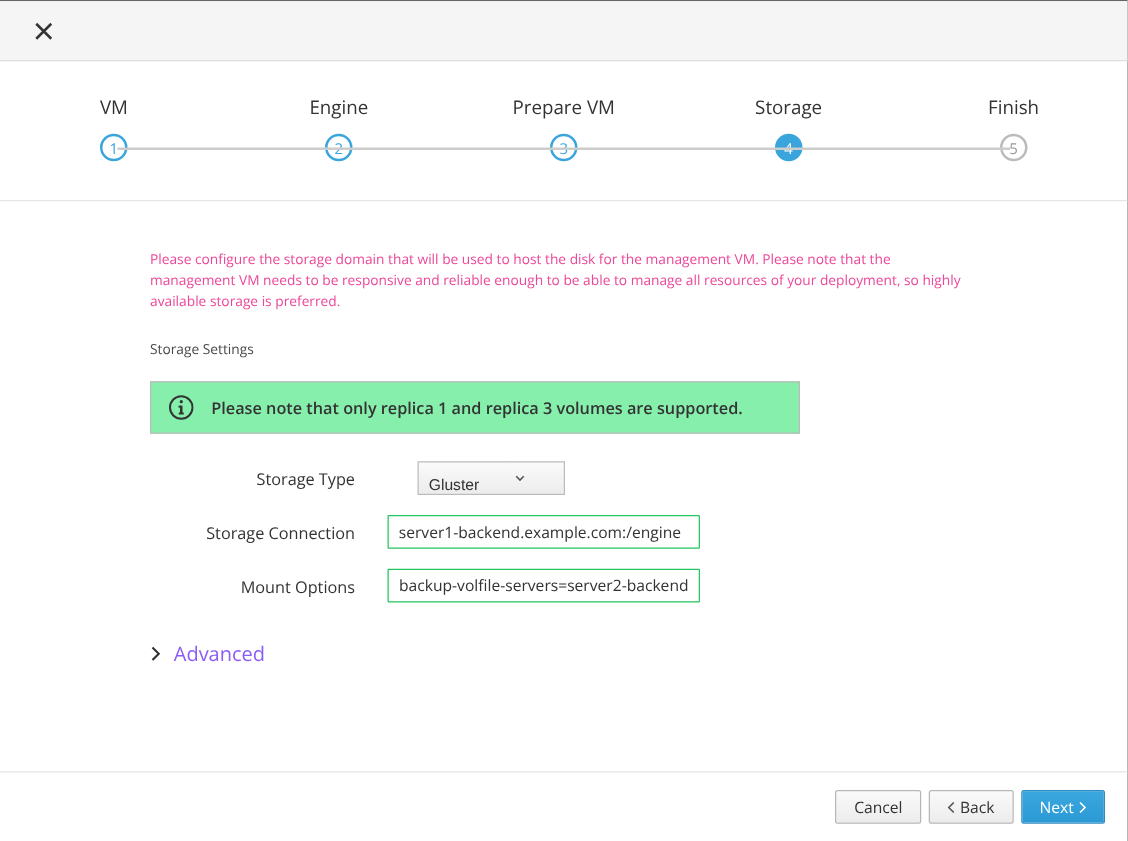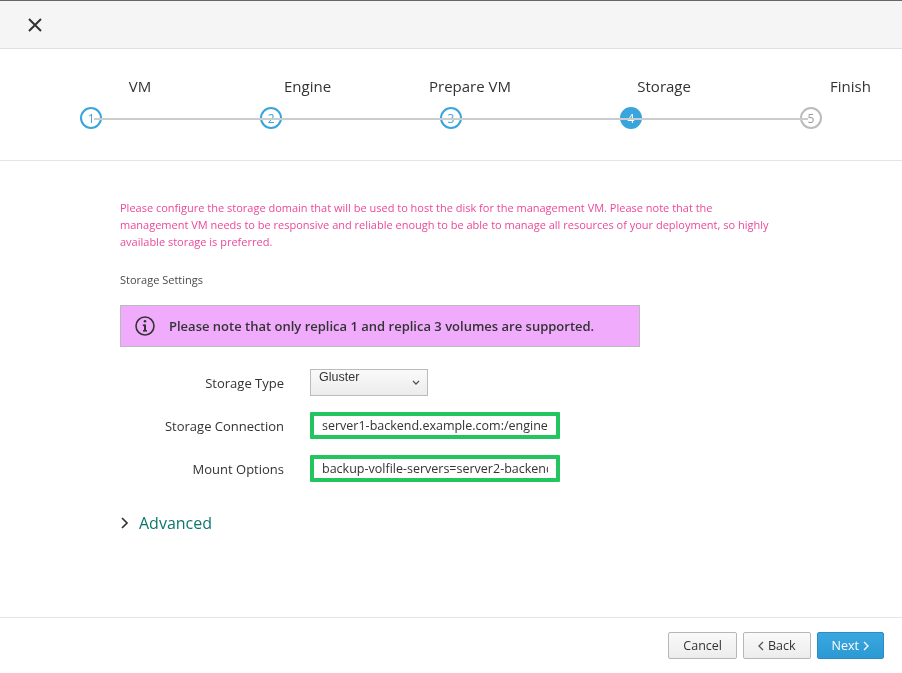--- a/index.html
+++ b/index.html
@@ -57,21 +57,21 @@
   }
   .steps-inner {
     position: relative;
     margin: 0 80px;
     height: 70px;
   }
   .step {
     position: absolute;
     top: 0;
     width: 120px;
-    text-align: right;
+    text-align: center;
     transform: translateX(-50%);
   }
   .step-label {
     font-size: 15px;
     color: #333;
     margin-bottom: 12px;
     white-space: nowrap;
     line-height: 1.2;
     height: 18px;
   }
@@ -124,21 +124,21 @@
     margin-bottom: 22px;
   }
   .section-heading {
     font-size: 11px;
     font-weight: 400;
     color: #4a4a4a;
     margin-bottom: 18px;
   }
   .info-box {
     border: 1px solid #bbb;
-    background: #f0abfc;
+    background: #86efac;
     padding: 10px 14px;
     display: flex;
     align-items: center;
     gap: 14px;
     margin-bottom: 22px;
     width: 520px;
   }
   .info-icon {
     width: 20px;
     height: 20px;
@@ -171,48 +171,49 @@
     height: 27px;
     border: 1px solid #bbb;
     background: linear-gradient(#fafafa,#ececec);
     border-radius: 0;
     font-size: 12.5px;
     padding: 0 22px 0 8px;
     color: #333;
     cursor: pointer;
     text-align: left;
     display: flex;
-    align-items: flex-start;
+    align-items: flex-end;
+    margin-left: 24px;
   }
   .select-caret {
     position: absolute;
     right: 8px;
     top: 50%;
     transform: translateY(-50%);
     pointer-events: none;
   }
   .form-input {
     width: 250px;
     height: 27px;
-    border: 4px solid #22c55e;
+    border: 1px solid #22c55e;
     border-radius: 1px;
     padding: 0 8px;
     font-size: 12.5px;
     color: #333;
     font-family: inherit;
   }
 
   .advanced-row {
     display: flex;
     align-items: center;
     gap: 10px;
     margin-top: 30px;
     cursor: pointer;
     font-size: 16px;
-    color: #0f766e;
+    color: #8b5cf6;
   }
   .advanced-chevron {
     width: 9px;
     height: 14px;
   }
 
   .modal-footer {
     height: 56px;
     border-top: 1px solid #e5e5e5;
     display: flex;

